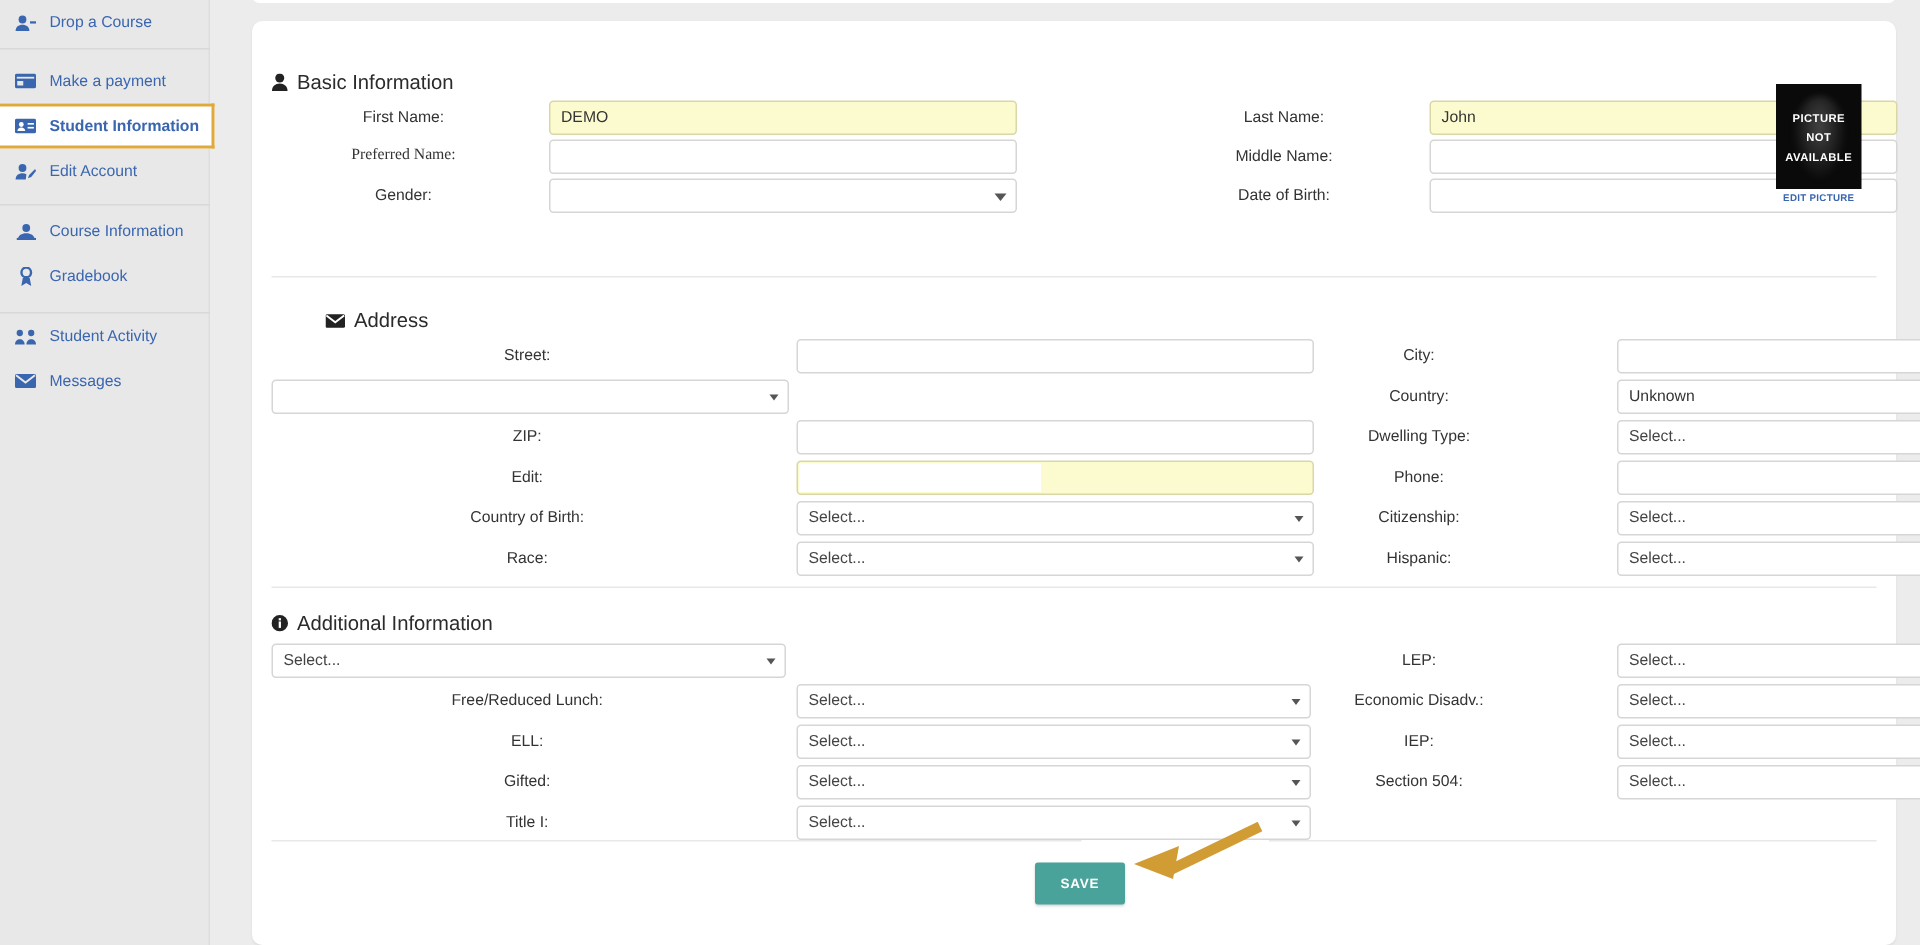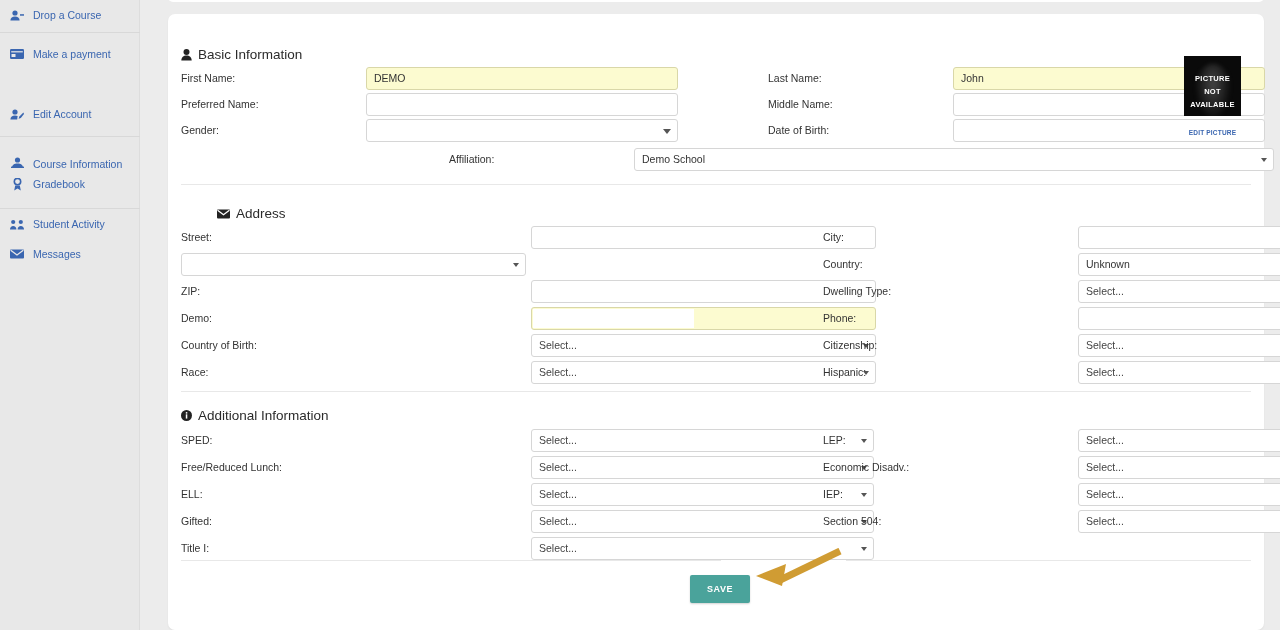--- a/index.html
+++ b/index.html
@@ -70,21 +70,21 @@
     margin-right: 6px; display: flex; align-items: center;
   }
   .divider {
     position: absolute; height: 1px; background: #e8e8e8;
   }
 
   
   .frow { position: absolute; height: 24px; display: flex; align-items: center; }
   .flabel {
     font-size: 10.5px; color: #333333;
-    text-align: left; padding-right: 9px;
+    text-align: center; padding-right: 9px;
     white-space: nowrap; line-height: 1;
   }
   .fctl {
     height: 23px;
     border: 1px solid #d6d6d6;
     border-radius: 3px;
     background: #ffffff;
     position: relative;
     display: flex; align-items: center;
     padding: 0 7px;
@@ -108,21 +108,21 @@
   .inner-white {
     position: absolute; left: 1px; top: 1px;
     width: 47%; height: 19px;
     background: #ffffff;
   }
   .val { position: relative; z-index: 2; }
 
   
   #picbox {
     position: absolute; left: 1184px; top: 56px;
-    width: 57px; height: 60px;
+    width: 57px; height: 70px;
     background: #0a0a0a;
     overflow: hidden;
   }
   #picbox .silho {
     position: absolute; left: 50%; top: 8px;
     margin-left: -19px;
     width: 38px; height: 58px;
     border-radius: 50% 50% 42% 42%;
     background: radial-gradient(ellipse at 50% 35%, rgba(150,150,150,0.42), rgba(40,40,40,0) 68%);
     filter: blur(2px);
@@ -179,31 +179,43 @@
       <div class="nav-item" style="top: 0px;">
         <span class="nav-ico">
           <svg width="14" height="11" viewBox="0 0 14 11">
             <circle cx="5" cy="3" r="2.6" fill="#3a66b0"></circle>
             <path d="M0.4 10.6c0-2.6 2-4.1 4.6-4.1s4.6 1.5 4.6 4.1z" fill="#3a66b0"></path>
             <rect x="10" y="4.2" width="4" height="1.5" fill="#3a66b0"></rect>
           </svg>
         </span>
         <span class="nav-label">Drop a Course</span>
       </div>
+      <div class="nav-item active" style="top: 69px;">
+        <span class="nav-ico">
+          <svg width="14" height="10" viewBox="0 0 14 10">
+            <rect x="0" y="0" width="14" height="10" rx="1.2" fill="#3a66b0"></rect>
+            <circle cx="4.2" cy="4" r="1.6" fill="#fff"></circle>
+            <path d="M1.6 8.3c0-1.5 1.2-2.3 2.6-2.3s2.6 0.8 2.6 2.3z" fill="#fff"></path>
+            <rect x="8.4" y="3" width="4.2" height="1.1" fill="#fff"></rect>
+            <rect x="8.4" y="5.6" width="4.2" height="1.1" fill="#fff"></rect>
+          </svg>
+        </span>
+        <span class="nav-label">Student Information</span>
+      </div>
       <div class="nav-item" style="top: 99px;">
         <span class="nav-ico">
           <svg width="14" height="11" viewBox="0 0 14 11">
             <circle cx="5" cy="3" r="2.6" fill="#3a66b0"></circle>
             <path d="M0.4 10.6c0-2.6 2-4.1 4.6-4.1 1 0 1.9 0.2 2.6 0.6l-0.4 3.5z" fill="#3a66b0"></path>
             <path d="M13.4 3.6 L9.4 7.6 L8.6 9.8 L10.8 9 L14 5z" fill="#3a66b0"></path>
           </svg>
         </span>
         <span class="nav-label">Edit Account</span>
       </div>
-      <div class="nav-item" style="top: 139px; align-items: flex-end;">
+      <div class="nav-item" style="top: 139px;">
         <span class="nav-ico">
           <svg width="13" height="11" viewBox="0 0 13 11">
             <circle cx="6.5" cy="3" r="2.6" fill="#3a66b0"></circle>
             <path d="M1 10.6c0-2.6 2.4-4.1 5.5-4.1s5.5 1.5 5.5 4.1z" fill="#3a66b0"></path>
             <rect x="0" y="9.6" width="13" height="1.4" fill="#3a66b0"></rect>
           </svg>
         </span>
         <span class="nav-label">Course Information</span>
       </div>
       <div class="nav-item" style="top: 169px;">
@@ -250,21 +262,21 @@
     </div>
 
     <div id="basic-left">
         <div class="frow" style="left: 13px; top: 52px;">
           <div class="flabel" style="width: 185px;">First Name:</div>
           <div class="fctl yellow" style="width: 312px;">
             <span class="val">DEMO</span>
           </div>
         </div>
         <div class="frow" style="left: 13px; top: 78px;">
-          <div class="flabel" style="width: 185px;">Preferred Name:</div>
+          <div class="flabel" style="width: 185px; font-family: Liberation Serif, serif;">Preferred Name:</div>
           <div class="fctl" style="width: 312px;">
             <span class="val"></span>
           </div>
         </div>
         <div class="frow" style="left: 13px; top: 104px;">
           <div class="flabel" style="width: 185px;">Gender:</div>
           <div class="fctl sel" style="width: 312px;">
             <span class="val"></span>
             <span class="caret big"></span>
           </div>
@@ -284,27 +296,20 @@
           </div>
         </div>
         <div class="frow" style="left: 600px; top: 104px;">
           <div class="flabel" style="width: 185px;">Date of Birth:</div>
           <div class="fctl" style="width: 312px;">
             <span class="val"></span>
           </div>
         </div>
       </div>
 
-    <div class="frow" style="left:281px; top:133px;">
-      <div class="flabel" style="width:185px;">Affiliation:</div>
-      <div class="fctl sel" style="width:640px;">
-        <span class="val">Demo School</span>
-        <span class="caret"></span>
-      </div>
-    </div>
 
     <div class="divider" style="left:13px; top:170px; width:1070px;"></div>
 
     <div class="section-head" style="left:13px; top:192px;padding-left:36px;">
       <span class="sec-ico">
         <svg width="13" height="10" viewBox="0 0 13 10">
             <rect x="0" y="0.5" width="13" height="9" rx="1" fill="#222"></rect>
             <path d="M0.6 1.3 L6.5 5.8 L12.4 1.3" stroke="#fff" stroke-width="1.3" fill="none"></path>
           </svg>
       </span>
@@ -324,21 +329,21 @@
             <span class="caret"></span>
           </div>
         </div>
         <div class="frow" style="left: 13px; top: 265px;">
           <div class="flabel" style="width: 350px;">ZIP:</div>
           <div class="fctl" style="width: 345px;">
             <span class="val"></span>
           </div>
         </div>
         <div class="frow" style="left: 13px; top: 292px;">
-          <div class="flabel" style="width: 350px;">Demo:</div>
+          <div class="flabel" style="width: 350px;">Edit:</div>
           <div class="fctl yellow" style="width: 345px;">
             <div class="inner-white"></div>
             <span class="val"></span>
           </div>
         </div>
         <div class="frow" style="left: 13px; top: 319px;">
           <div class="flabel" style="width: 350px;">Country of Birth:</div>
           <div class="fctl sel" style="width: 345px;">
             <span class="val ph">Select...</span>
             <span class="caret"></span>
@@ -399,21 +404,20 @@
             <circle cx="5.5" cy="5.5" r="5.5" fill="#222"></circle>
             <rect x="4.8" y="4.3" width="1.5" height="4.3" fill="#fff"></rect>
             <rect x="4.8" y="2.1" width="1.5" height="1.5" fill="#fff"></rect>
           </svg>
       </span>
       <span>Additional Information</span>
     </div>
 
     <div id="add-left">
         <div class="frow" style="left: 13px; top: 414px;">
-          <div class="flabel" style="width: 350px;">SPED:</div>
           <div class="fctl sel" style="width: 343px;">
             <span class="val ph">Select...</span>
             <span class="caret"></span>
           </div>
         </div>
         <div class="frow" style="left: 13px; top: 441px;">
           <div class="flabel" style="width: 350px;">Free/Reduced Lunch:</div>
           <div class="fctl sel" style="width: 343px;">
             <span class="val ph">Select...</span>
             <span class="caret"></span>

